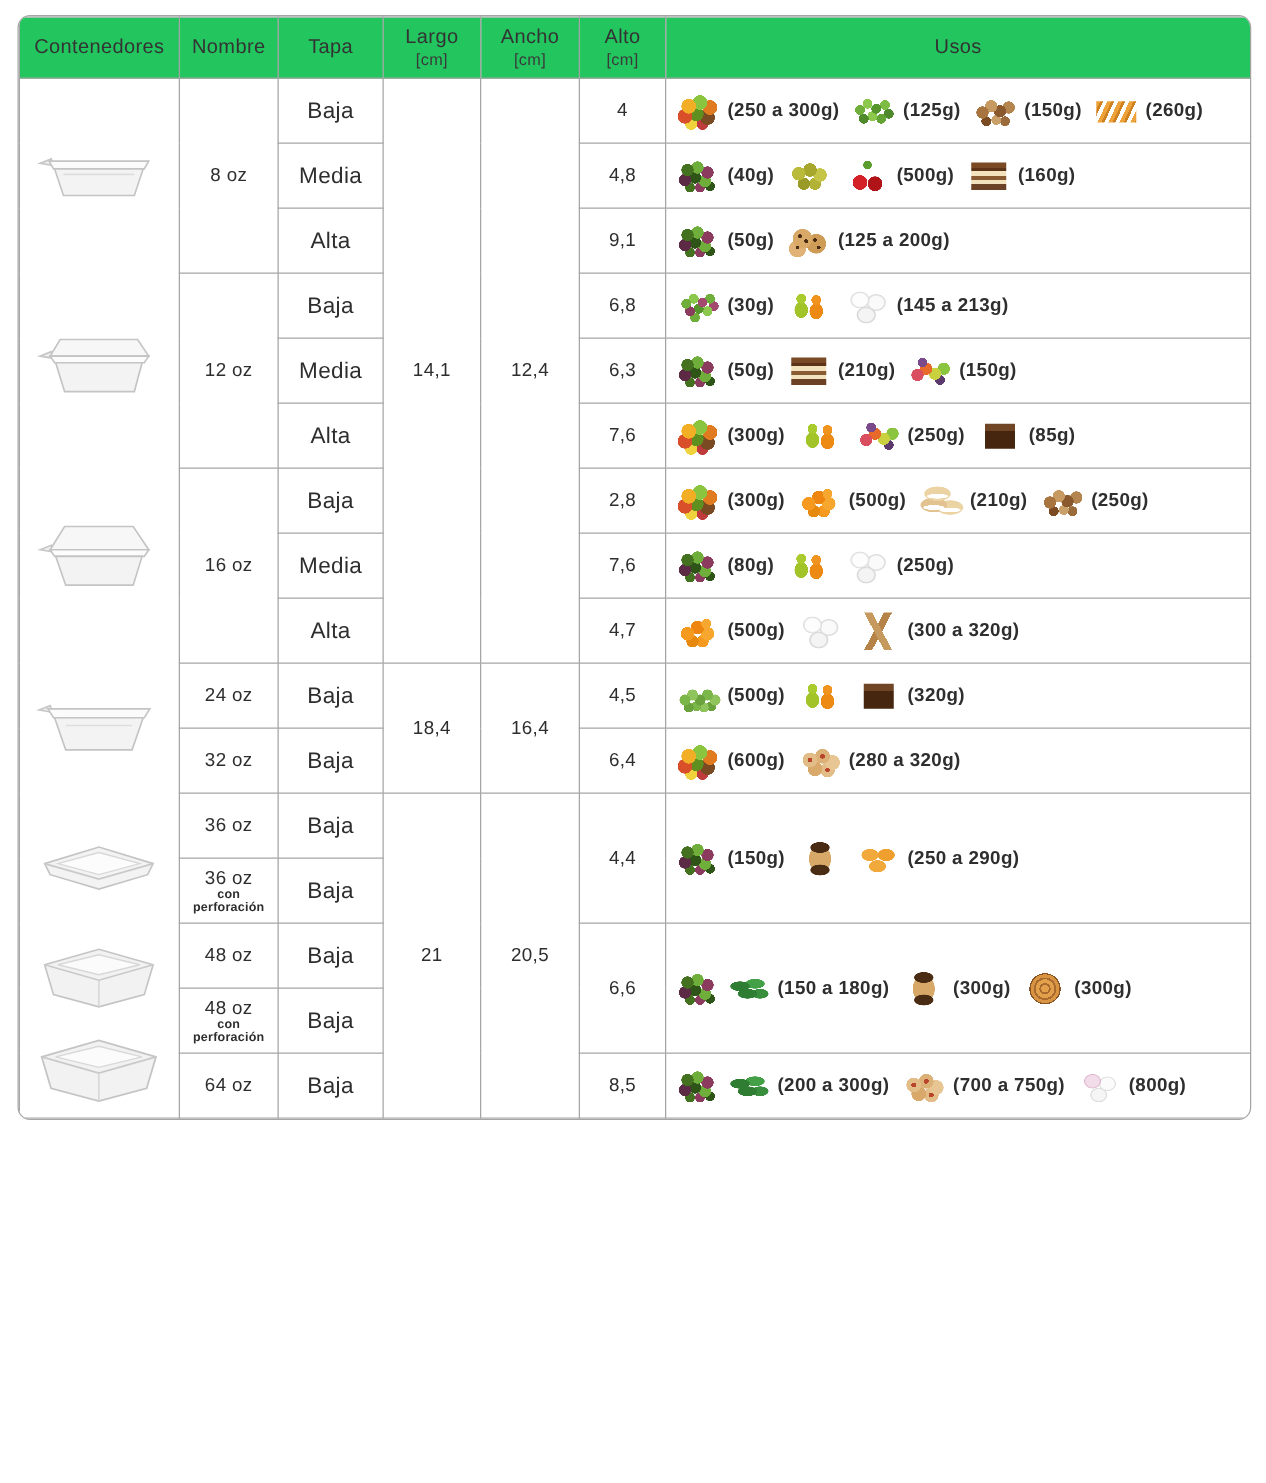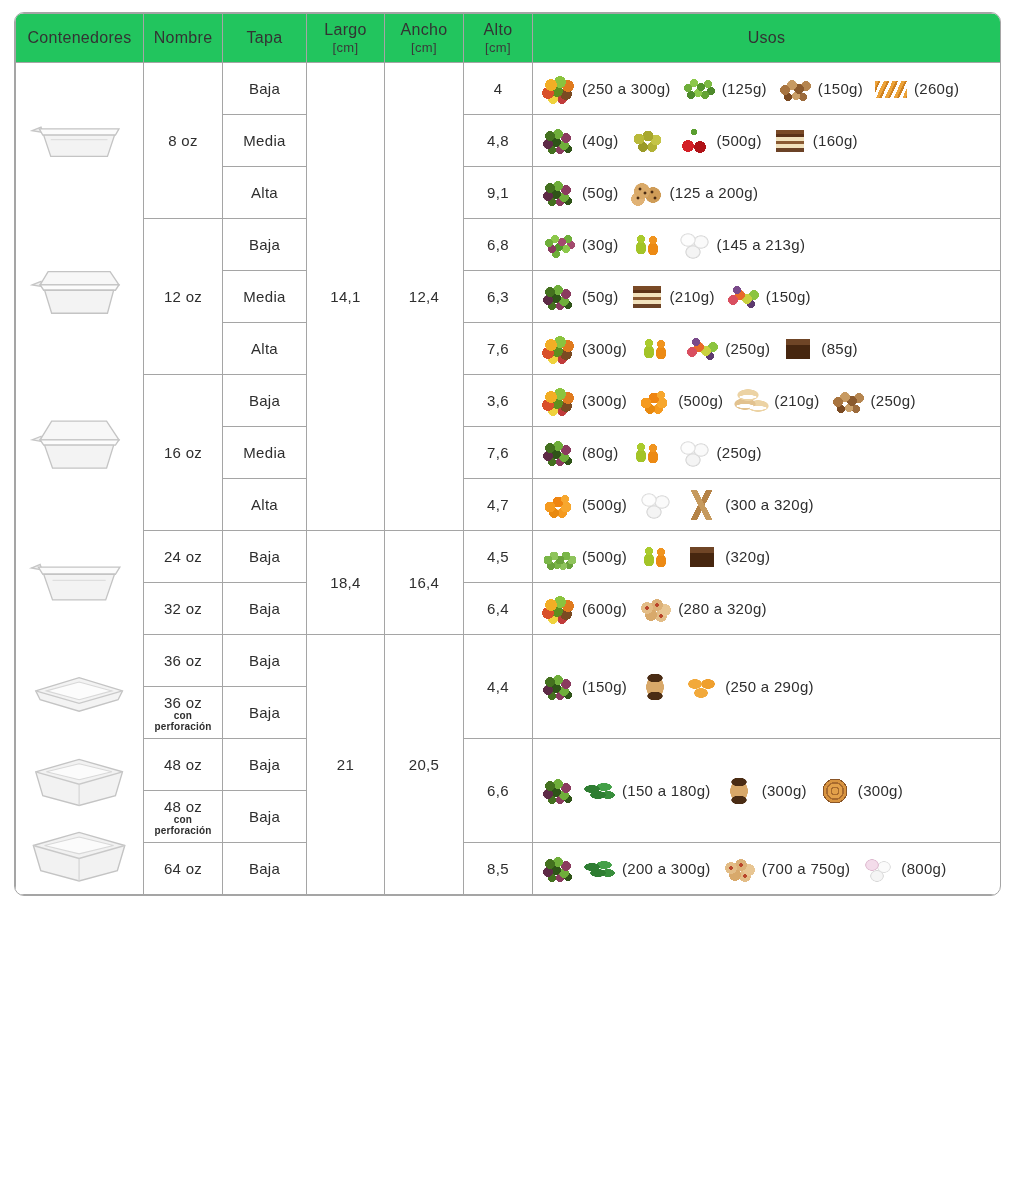--- a/index.html
+++ b/index.html
@@ -4,31 +4,31 @@
 <style>
   html,body{margin:0;padding:0;background:#ffffff;}
   body{width:1013px;height:1186px;position:relative;font-family:"Liberation Sans",sans-serif;color:#2e2e2e;}
   .table-wrap{position:absolute;left:14px;top:12px;width:985px;border:1px solid #a5a5a5;border-radius:10px;overflow:hidden;background:#fff;}
   table{border-collapse:collapse;width:100%;table-layout:fixed;}
   td,th{border:1px solid #a5a5a5;padding:0;vertical-align:middle;text-align:center;font-weight:400;}
   thead th{background:#22c55e;font-size:16px;color:#333;height:48px;letter-spacing:.3px;}
   thead .unit{display:block;font-size:13px;margin-top:1px;color:#3a3a3a;}
   tbody tr{height:52px;}
   .num{font-size:15px;letter-spacing:.3px;}
-  .tapa{font-size:15px;letter-spacing:.3px;}
+  .tapa{font-size:18px;letter-spacing:.3px;}
   .nombre{font-size:15px;letter-spacing:.3px;}
   .note{display:block;font-size:10px;font-weight:700;margin-top:-1px;letter-spacing:.2px;}
   
   .cont-cell{position:relative;}
   .cont{position:absolute;left:8px;width:112px;height:62px;}
   .cont svg{width:100%;height:100%;}
   .c1{top:42px;}.c2{top:198px;}.c3{top:352px;}.c4{top:482px;}.c5{top:596px;}.c6{top:684px;}.c7{top:754px;height:70px;}
   
   .usos{text-align:left;}
-  .usos-in{display:flex;align-items:center;flex-wrap:wrap;padding:3px 4px 3px 7px;}
+  .usos-in{display:flex;align-items:center;flex-wrap:wrap;padding:3px 4px 3px 7px;font-weight:bold;}
   .use{display:inline-flex;align-items:center;margin-right:9px;}
   .wt{font-style:normal;font-size:15px;letter-spacing:.3px;margin-left:4px;white-space:nowrap;color:#2e2e2e;}
   .wt:empty{margin-left:0;}
   .fi{width:38px;height:30px;flex:0 0 auto;background-repeat:no-repeat;display:inline-block;}
   
   [data-icon="fruit-salad"]{background-image:
     radial-gradient(6px 6px at 11px 11px,#f2ae25 96%,transparent),
     radial-gradient(6px 6px at 20px 8px,#8bc43f 96%,transparent),
     radial-gradient(6px 6px at 28px 12px,#e07b1f 96%,transparent),
     radial-gradient(6px 6px at 8px 19px,#d94f2a 96%,transparent),
@@ -391,21 +391,21 @@
                 <i class="fi" data-icon="brownie"></i>
                 <em class="wt">(85g)</em>
               </span>
       </div>
           </td>
     </tr>
 
     <tr>
       <td class="nombre" rowspan="3">16 oz</td>
       <td class="tapa">Baja</td>
-      <td class="num">3,6</td>
+      <td class="num">2,8</td>
       <td class="usos">
             <div class="usos-in">
         <span class="use">
                 <i class="fi" data-icon="fruit-salad"></i>
                 <em class="wt">(300g)</em>
               </span>
         <span class="use">
                 <i class="fi" data-icon="kumquats"></i>
                 <em class="wt">(500g)</em>
               </span>

